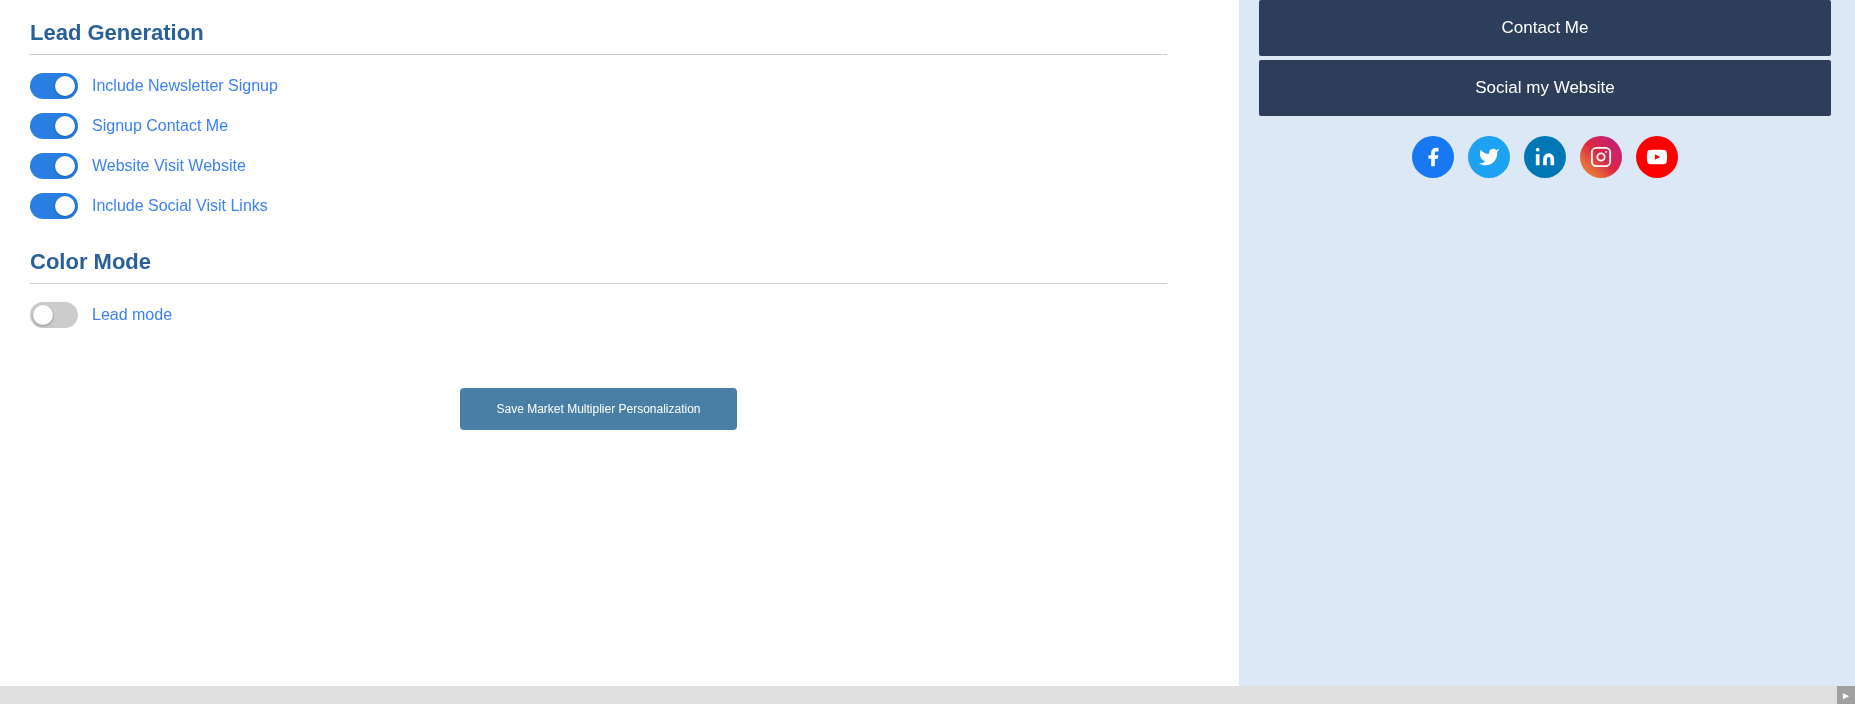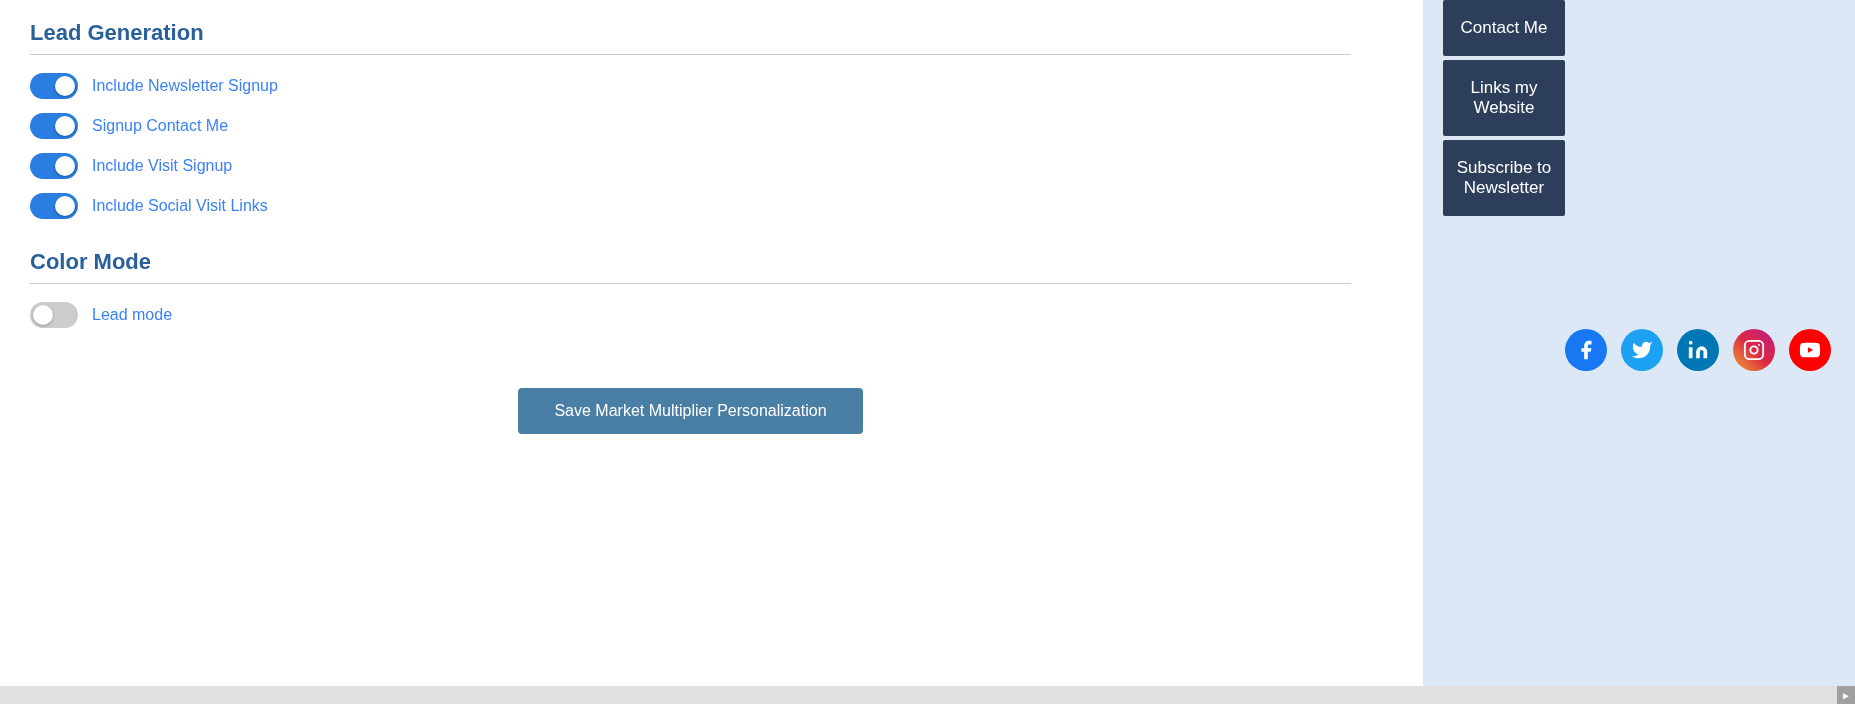--- a/index.html
+++ b/index.html
@@ -104,33 +104,33 @@
     .save-area {
       display: flex;
       justify-content: center;
       margin-top: 60px;
     }
     .save-button {
       background: #4a7fa5;
       color: #fff;
       border: none;
       padding: 14px 36px;
-      font-size: 16px;
+      font-size: 12px;
       border-radius: 4px;
       cursor: pointer;
       font-weight: 500;
     }
 
     
     .right-panel {
-      width: 432px;
+      width: 616px;
       background: #dce8f5;
       padding: 0 24px 20px 20px;
       display: flex;
-      flex-direction: row;
+      flex-direction: column;
       align-items: stretch;
     }
 
     .preview-button {
       display: block;
       width: 100%;
       background: #2d3e5a;
       color: #fff;
       border: none;
       padding: 18px 10px;
@@ -226,21 +226,21 @@
             </label>
             <span class="toggle-label">Signup Contact Me</span>
           </div>
           <div class="toggle-row">
             <label class="toggle-switch">
               <input type="checkbox" checked="" style="">
               <div class="toggle-track on">
                 <div class="toggle-thumb"></div>
               </div>
             </label>
-            <span class="toggle-label">Include Visit Signup</span>
+            <span class="toggle-label">Website Visit Website</span>
           </div>
           <div class="toggle-row">
             <label class="toggle-switch">
               <input type="checkbox" checked="" style="">
               <div class="toggle-track on">
                 <div class="toggle-thumb"></div>
               </div>
             </label>
             <span class="toggle-label">Include Social Visit Links</span>
           </div>
@@ -264,22 +264,21 @@
 
     <div class="save-area">
       <button class="save-button">Save Market Multiplier Personalization</button>
     </div>
 
   </div>
 
   <div class="right-panel">
     <div id="preview-buttons">
         <button class="preview-button" style="margin-top: 0px;">Contact Me</button>
-        <button class="preview-button" style="margin-top: 4px;">Links my Website</button>
-        <button class="preview-button" style="margin-top: 4px;">Subscribe to Newsletter</button>
+        <button class="preview-button" style="margin-top: 4px;">Social my Website</button>
       </div>
 
     <div class="social-icons-row">
 
       <div class="social-icon facebook" title="Facebook">
         <svg width="22" height="22" viewBox="0 0 24 24" fill="white">
           <path d="M18 2h-3a5 5 0 00-5 5v3H7v4h3v8h4v-8h3l1-4h-4V7a1 1 0 011-1h3z"></path>
         </svg>
       </div>
 

